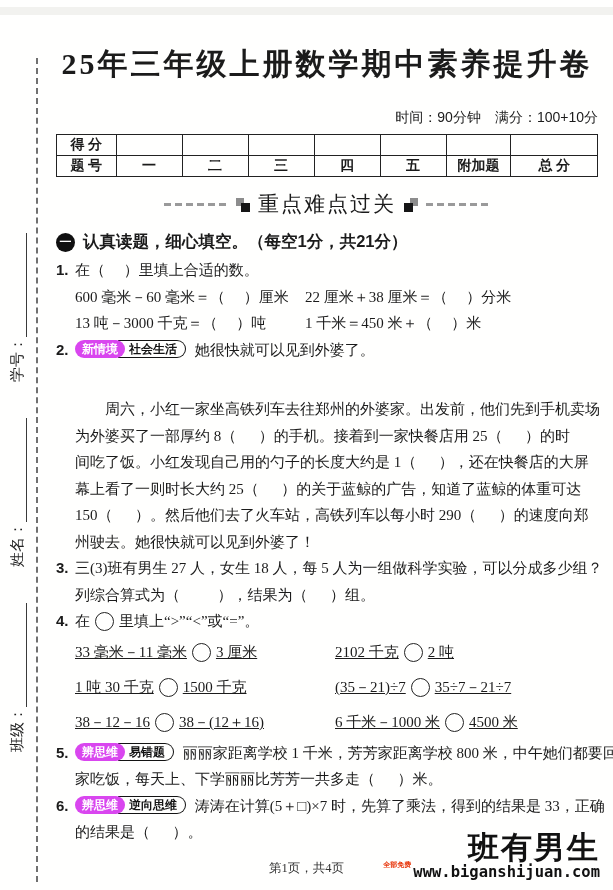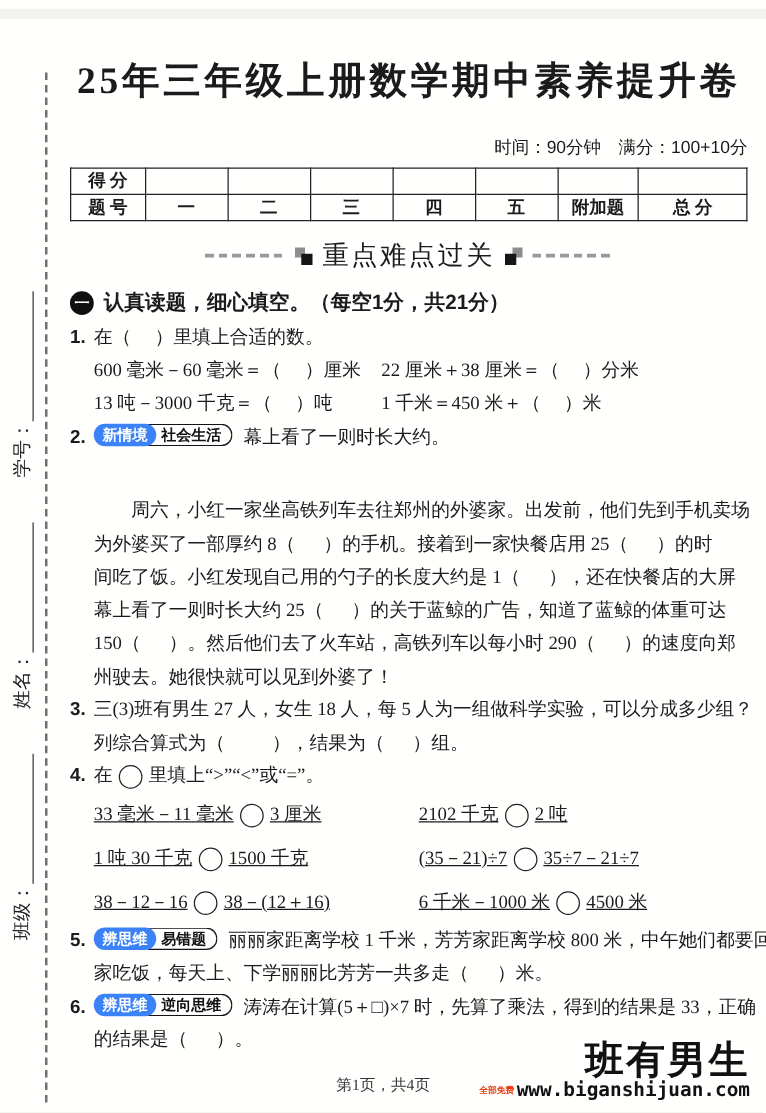--- a/index.html
+++ b/index.html
@@ -43,28 +43,28 @@
   .qline{white-space:nowrap;}
   .indent{text-indent:2em;margin-top:33px;}
   .pair{display:flex;} .pair .c1{width:230px;white-space:nowrap;} .pair .c2{white-space:nowrap;}
   .cmp-rows .pair{height:35px;align-items:center;text-decoration:underline;} .cmp-rows .pair .c1{width:260px;}
   .cmp{display:inline-flex;align-items:center;white-space:nowrap;}
   .ocircle{display:inline-block;width:17px;height:17px;border:1.4px solid #222;border-radius:50%;
            margin:0 5px;vertical-align:-3px;flex:0 0 auto;}
   
   .badge{display:inline-flex;vertical-align:2px;margin-right:5px;
          font-family:"Liberation Sans","DejaVu Sans",sans-serif;font-size:12px;font-weight:bold;line-height:16px;}
-  .badge .b1{position:relative;z-index:1;background:#3b82f6;color:#fff;padding:1px 7px;border-radius:10px;}
+  .badge .b1{position:relative;z-index:1;background:#d946ef;color:#fff;padding:1px 7px;border-radius:10px;}
   .badge .b2{border:1.5px solid #131313;border-left:none;color:#131313;
              padding:0 8px 0 11px;border-radius:0 10px 10px 0;margin-left:-7px;}
   
   .footer{position:absolute;bottom:13px;left:0;width:100%;text-align:center;font-size:12.5px;color:#333;}
   .logo{position:absolute;right:13px;bottom:10px;text-align:right;line-height:1;}
   .logo .brand{font-size:31px;font-weight:bold;letter-spacing:2px;color:#111;}
-  .logo .siteline{display:flex;align-items:flex-end;justify-content:flex-end;gap:2px;margin-top:2px;}
+  .logo .siteline{display:flex;align-items:flex-start;justify-content:flex-end;gap:2px;margin-top:2px;}
   .logo .free{color:#e8380d;font-size:7px;font-weight:bold;font-family:"Liberation Sans",sans-serif;
               line-height:1;transform:translateY(-4px);}
   .logo .site{font-family:"DejaVu Sans Mono","Liberation Mono",monospace;font-weight:bold;font-size:15.5px;color:#111;}
 </style>
 </head>
 <body>
 
 <div class="page">
   <div class="scan-strip-top"></div>
 
@@ -150,21 +150,21 @@
       </div>
 
       <div class="q">
         <span class="qnum">2.</span>
         <div class="qbody">
           <div class="qline">
             <span class="badge">
               <span class="b1">新情境</span>
               <span class="b2">社会生活</span>
             </span>
-            <span>幕上看了一则时长大约。</span>
+            <span>她很快就可以见到外婆了。</span>
           </div>
           <div class="qline indent">周六，小红一家坐高铁列车去往郑州的外婆家。出发前，他们先到手机卖场</div>
           <div class="qline">为外婆买了一部厚约 8（&nbsp;&nbsp;&nbsp;&nbsp;&nbsp;&nbsp;）的手机。接着到一家快餐店用 25（&nbsp;&nbsp;&nbsp;&nbsp;&nbsp;&nbsp;）的时</div>
           <div class="qline">间吃了饭。小红发现自己用的勺子的长度大约是 1（&nbsp;&nbsp;&nbsp;&nbsp;&nbsp;&nbsp;），还在快餐店的大屏</div>
           <div class="qline">幕上看了一则时长大约 25（&nbsp;&nbsp;&nbsp;&nbsp;&nbsp;&nbsp;）的关于蓝鲸的广告，知道了蓝鲸的体重可达</div>
           <div class="qline">150（&nbsp;&nbsp;&nbsp;&nbsp;&nbsp;&nbsp;）。然后他们去了火车站，高铁列车以每小时 290（&nbsp;&nbsp;&nbsp;&nbsp;&nbsp;&nbsp;）的速度向郑</div>
           <div class="qline">州驶去。她很快就可以见到外婆了！</div>
         </div>
       </div>
 

